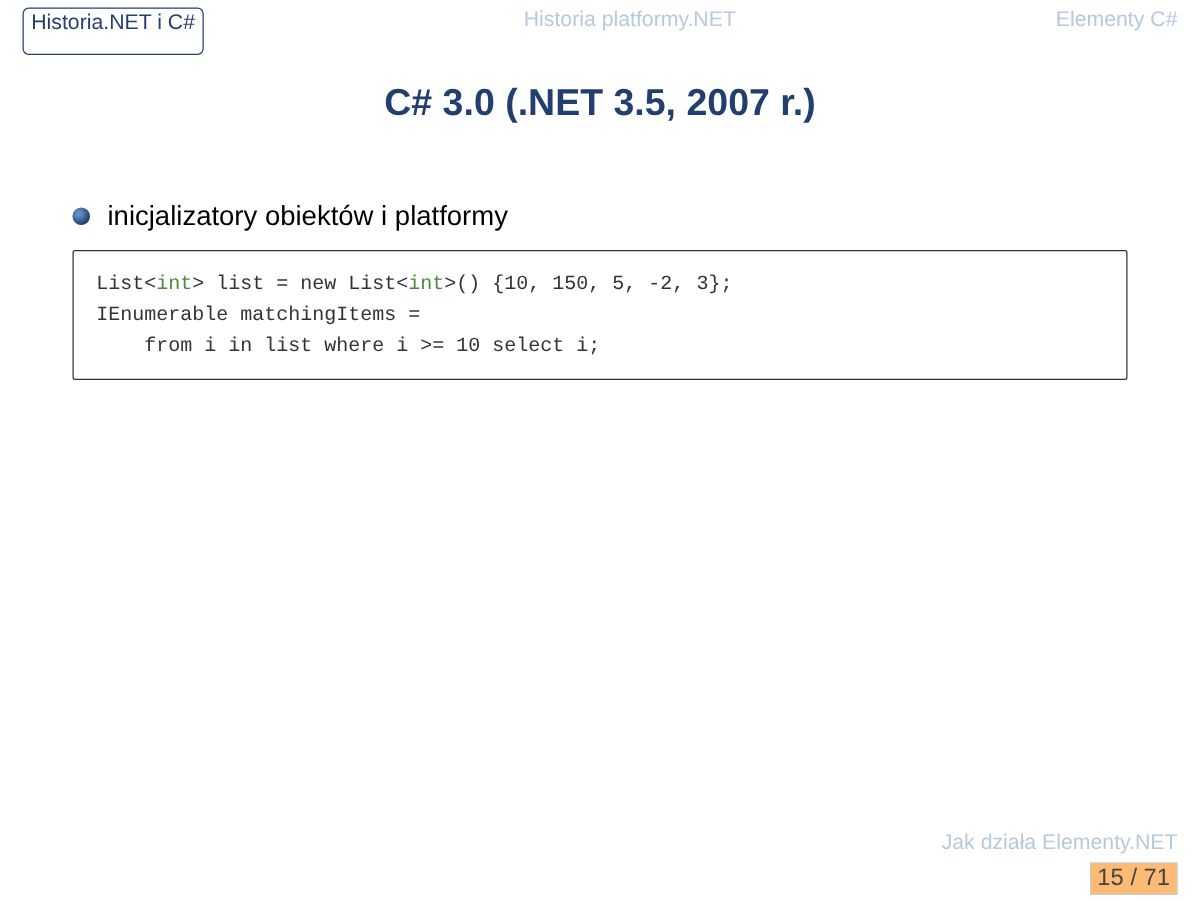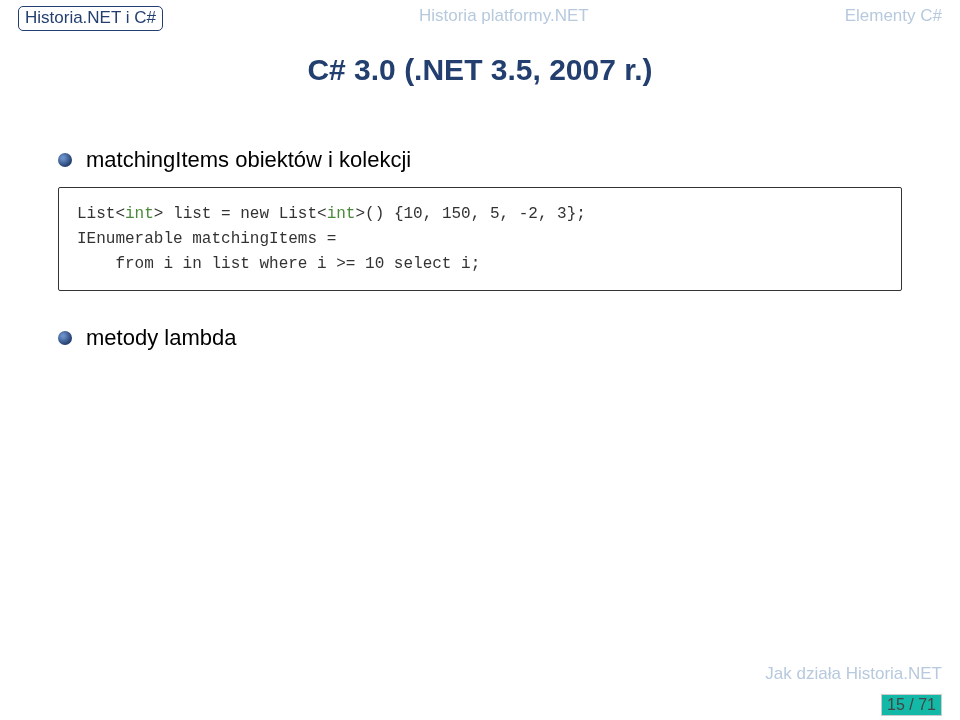--- a/index.html
+++ b/index.html
@@ -17,21 +17,21 @@
     align-items: flex-start;
     padding: 6px 18px 4px 18px;
     font-size: 17px;
     color: #b7c9dd;
   }
   .nav-item { color: #b7c9dd; }
   .nav-active {
     color: #233f6f;
     border: 1px solid #233f6f;
     border-radius: 5px;
-    padding: 0 6px 1px 6px;
+    padding: 0 6px 14px 6px;
     display: inline-block;
     line-height: 1.3;
   }
   .title {
     text-align: center;
     color: #233f6f;
     font-size: 30px;
     font-weight: 600;
     margin-top: 18px;
     margin-bottom: 60px;
@@ -62,23 +62,23 @@
     font-size: 16px;
     line-height: 1.55;
     color: #333;
     white-space: pre;
   }
   .kw { color: #4a8a3a; }
   .pagebox {
     position: absolute;
     right: 18px;
     bottom: 4px;
-    background: #14b8a6;
+    background: #fdba74;
     border: 1px solid #ccc;
-    font-size: 16px;
+    font-size: 19px;
     color: #444;
     padding: 1px 5px;
   }
   .footline {
     position: absolute;
     bottom: 36px;
     right: 18px;
     font-size: 17px;
     color: #b7c9dd;
   }
@@ -91,30 +91,26 @@
   <span class="nav-item">Historia platformy.NET</span>
   <span class="nav-item">Elementy C#</span>
 </div>
 
 <div class="title">C# 3.0 (.NET 3.5, 2007 r.)</div>
 
 <div class="content">
 
   <div class="bullet-row">
     <span class="bullet"></span>
-    <span>matchingItems obiektów i kolekcji</span>
+    <span>inicjalizatory obiektów i platformy</span>
   </div>
 
 
   <div class="codebox"><span>List&lt;</span><span class="kw">int</span><span>&gt; list = new List&lt;</span><span class="kw">int</span><span>&gt;() {10, 150, 5, -2, 3};</span>
 <span>IEnumerable matchingItems =</span>
 <span>    from i in list where i &gt;= 10 select i;</span></div>
 
-  <div class="bullet-row">
-    <span class="bullet"></span>
-    <span>metody lambda</span>
-  </div>
 
 
 </div>
 
-<div class="footline">Jak działa Historia.NET</div>
+<div class="footline">Jak działa Elementy.NET</div>
 <div class="pagebox">15 / 71</div>
 
 </body></html>

